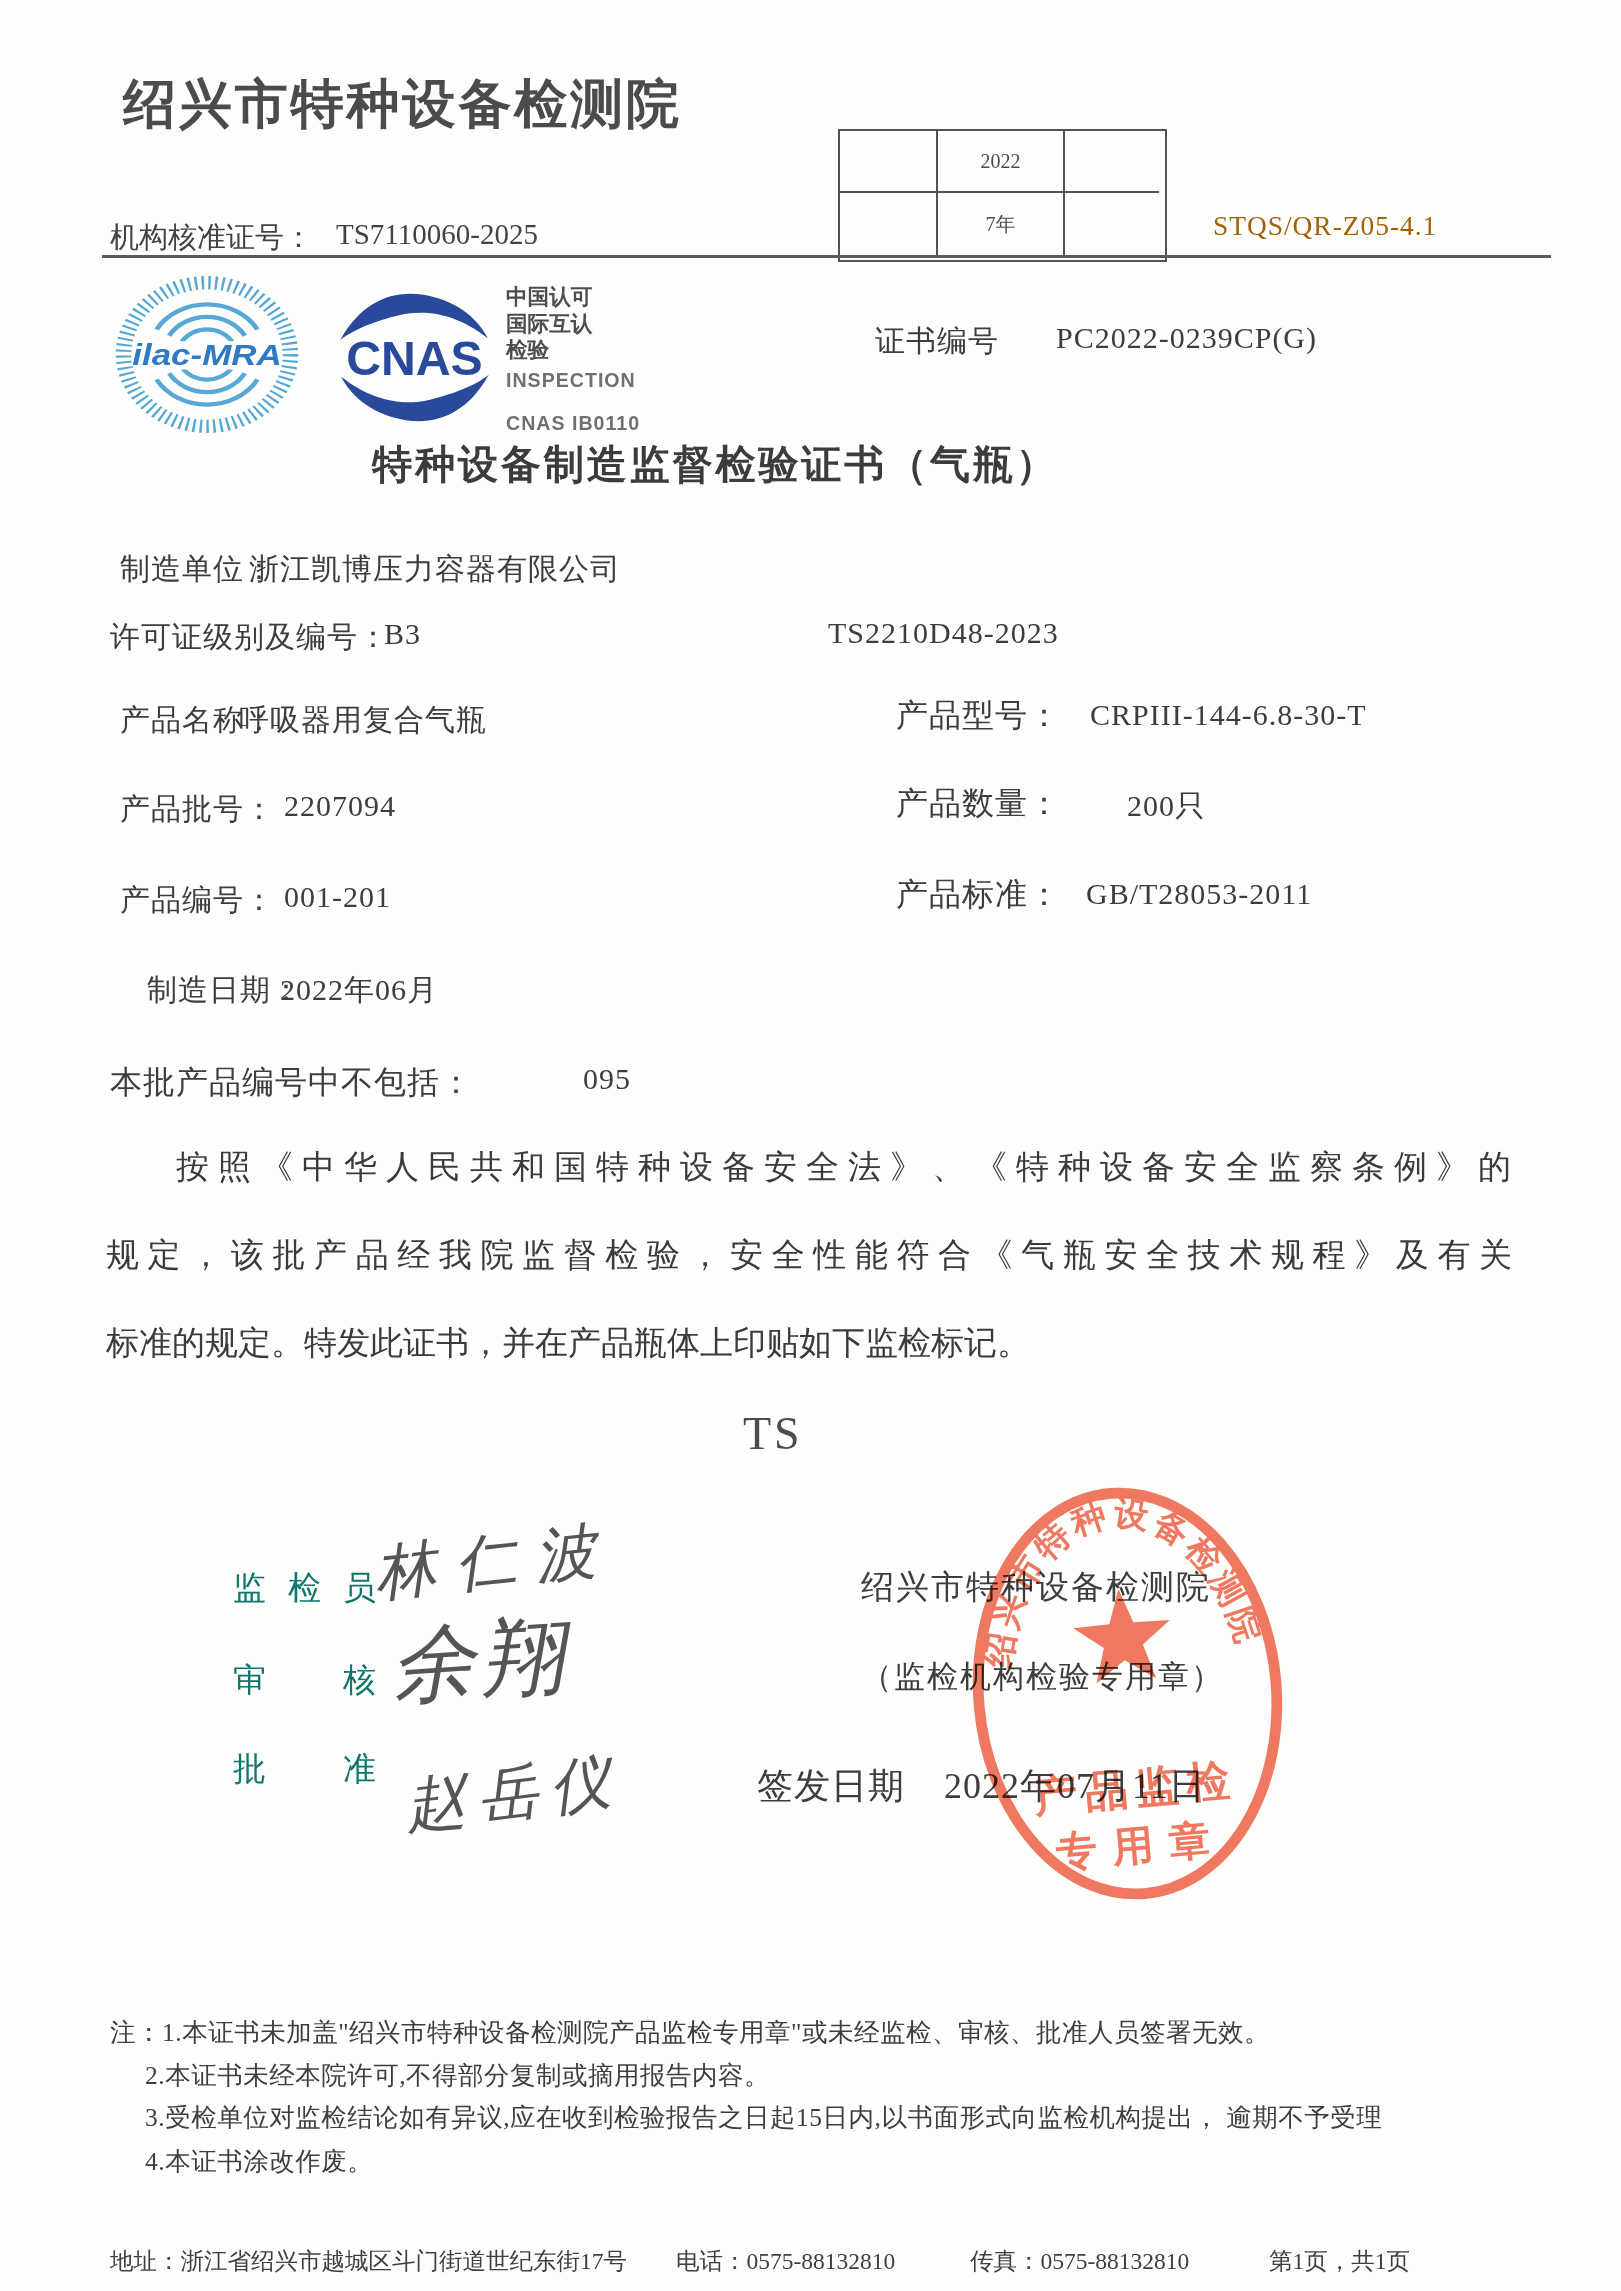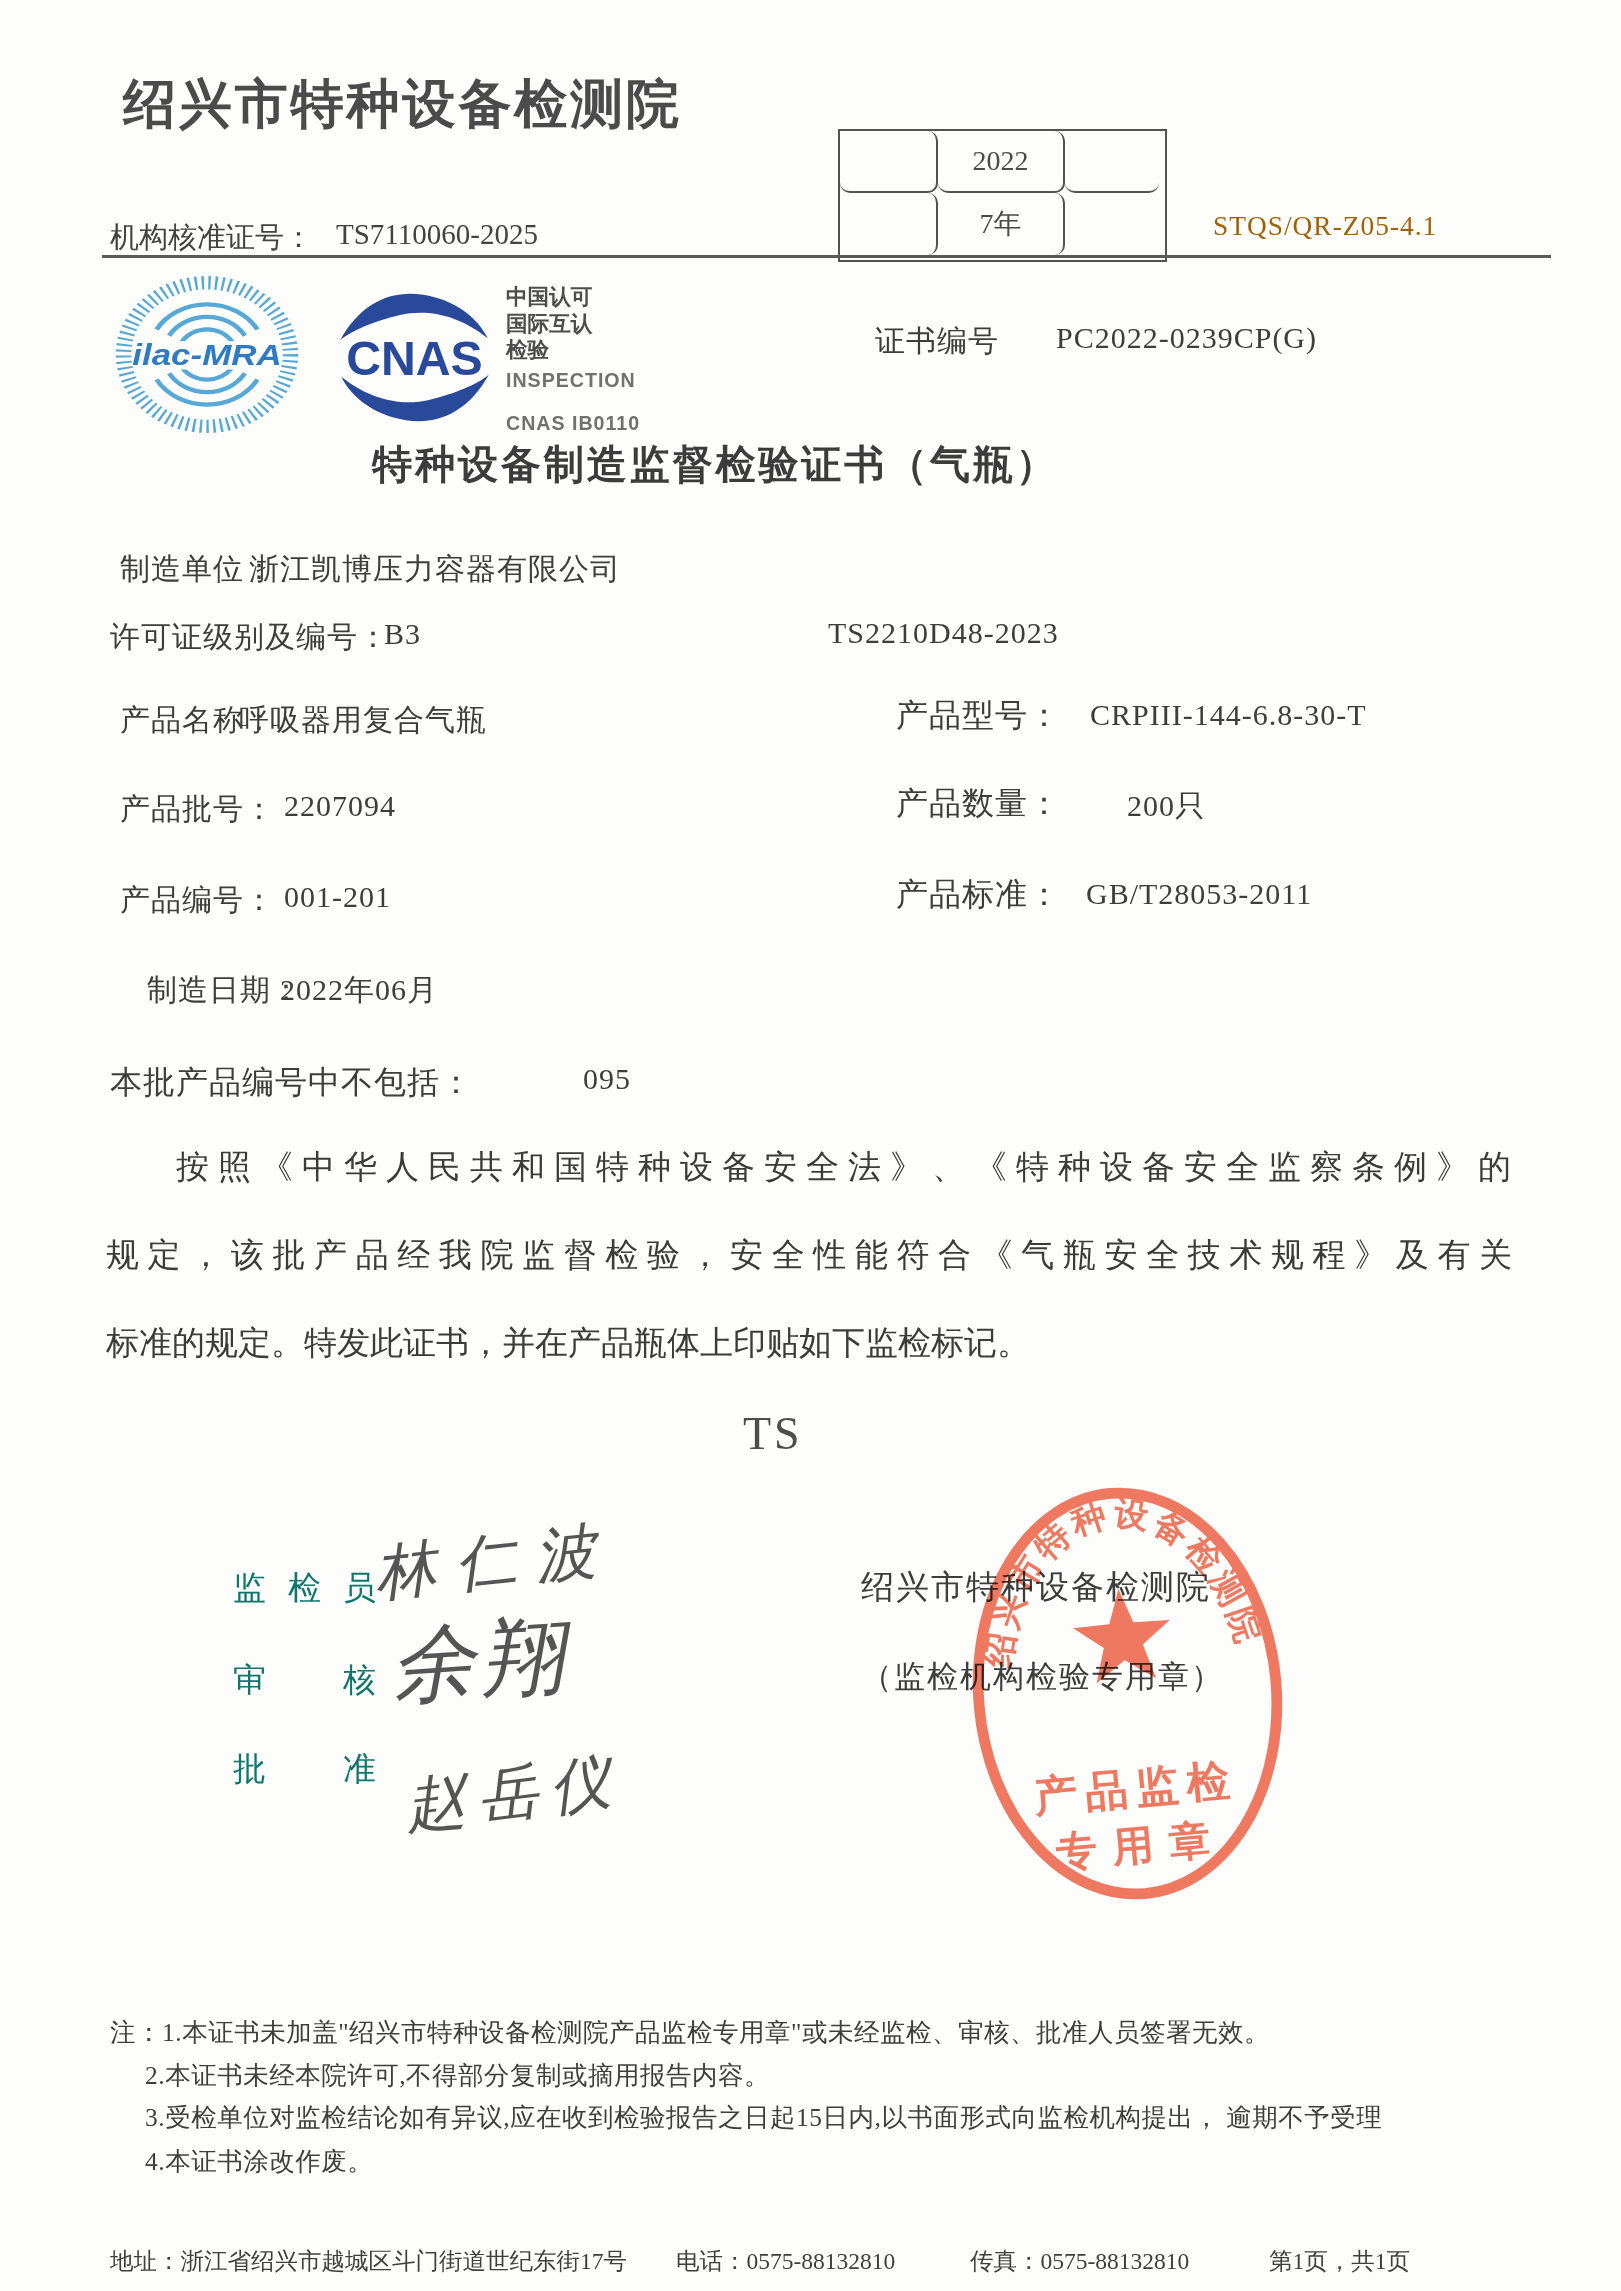--- a/index.html
+++ b/index.html
@@ -10,21 +10,21 @@
     font-family:"Liberation Serif","DejaVu Serif",serif;
     color:#3f3f3f;
     overflow:hidden;
   }
   .abs{position:absolute;}
   
   .institute-title{left:123px;top:69px;font-size:53px;letter-spacing:2.9px;color:#4b4b4b;font-weight:600;}
   .approval-line{left:110px;top:218px;font-size:29px;display:flex;gap:23px;color:#424242;}
   .top-rule{left:102px;top:255px;width:1449px;height:2.9px;background:#5a5a5a;}
   .year-table{left:838px;top:129px;width:325px;height:129px;border:2.9px solid #525252;display:grid;grid-template-columns:98px 127px 94px;grid-template-rows:62px 62px;}
-  .year-table .cell{border-right:2.9px solid #525252;border-bottom:2.9px solid #525252;display:flex;align-items:center;justify-content:center;font-size:28px;color:#4a4a4a;border-radius:10px;}
+  .year-table .cell{border-right:2.9px solid #525252;border-bottom:2.9px solid #525252;display:flex;align-items:center;justify-content:center;font-size:20px;color:#4a4a4a;}
   .year-table .cell:nth-child(3n){border-right:none;}
   .year-table .cell:nth-child(n+4){border-bottom:none;}
   .form-code{left:1213px;top:211px;font-size:27.4px;color:#a16207;letter-spacing:1px;}
   
   .ilac-logo{left:110px;top:271px;}
   .cnas-logo{left:331px;top:290px;}
   .cnas-side{left:506px;top:284px;font-family:"Liberation Sans","DejaVu Sans",sans-serif;}
   .cnas-side .zh{font-size:21.6px;font-weight:bold;color:#4d4d4d;line-height:26.5px;}
   .cnas-side .en{font-size:19.6px;font-weight:bold;color:#707070;line-height:26.5px;letter-spacing:1px;margin-top:16px;}
   .cert-line{left:875px;top:321px;font-size:30px;display:flex;gap:57px;color:#3d3d3d;letter-spacing:1px;}
@@ -144,20 +144,24 @@
   <span class="abs sig-name" style="left:374px;top:1521px;font-size:61px;letter-spacing:19.6px;transform:rotate(-6deg)">林仁波</span>
 
   <span class="abs sig-label" style="left:233px;top:1658px">审核</span>
   <span class="abs sig-name" style="left:390px;top:1604px;font-size:84px;letter-spacing:5.9px;transform:rotate(-4deg)">余翔</span>
 
   <span class="abs sig-label" style="left:233px;top:1747px">批准</span>
   <span class="abs sig-name" style="left:404px;top:1753px;font-size:61px;letter-spacing:11.8px;transform:rotate(-7deg)">赵岳仪</span>
 
   <span class="abs issuer-text" style="left:861px;top:1565px">绍兴市特种设备检测院</span>
   <span class="abs issuer-text" style="left:861px;top:1656px;font-size:31px">（监检机构检验专用章）</span>
+  <div class="abs issue-date">
+    <span>签发日期</span>
+    <span>2022年07月11日</span>
+  </div>
 
   <svg class="abs stamp" viewBox="0 0 340 440" style="color: rgb(239, 103, 75);">
     <ellipse cx="170" cy="220" rx="152" ry="205" fill="none" stroke="currentColor" stroke-width="11"></ellipse>
     <path id="stampArc" d="M 61.2 292.7 A 120 172 0 1 1 278.8 292.7" fill="none"></path>
     <text font-size="35" font-weight="bold" fill="currentColor" letter-spacing="4" font-family="Liberation Serif, DejaVu Serif, serif">
       <textPath href="#stampArc" startOffset="50%" text-anchor="middle">绍兴市特种设备检测院</textPath>
     </text>
     <polygon fill="currentColor" points="170,113 157.7,148 120.5,148.9 150,171.5 139.4,207.1 170,186 200.6,207.1 190,171.5 219.5,148.9 182.3,148"></polygon>
     <text x="170" y="332" text-anchor="middle" font-size="44" font-weight="bold" fill="currentColor" letter-spacing="8" font-family="Liberation Serif, DejaVu Serif, serif">产品监检</text>
     <text x="170" y="390" text-anchor="middle" font-size="42" font-weight="bold" fill="currentColor" letter-spacing="16" font-family="Liberation Serif, DejaVu Serif, serif">专用章</text>

